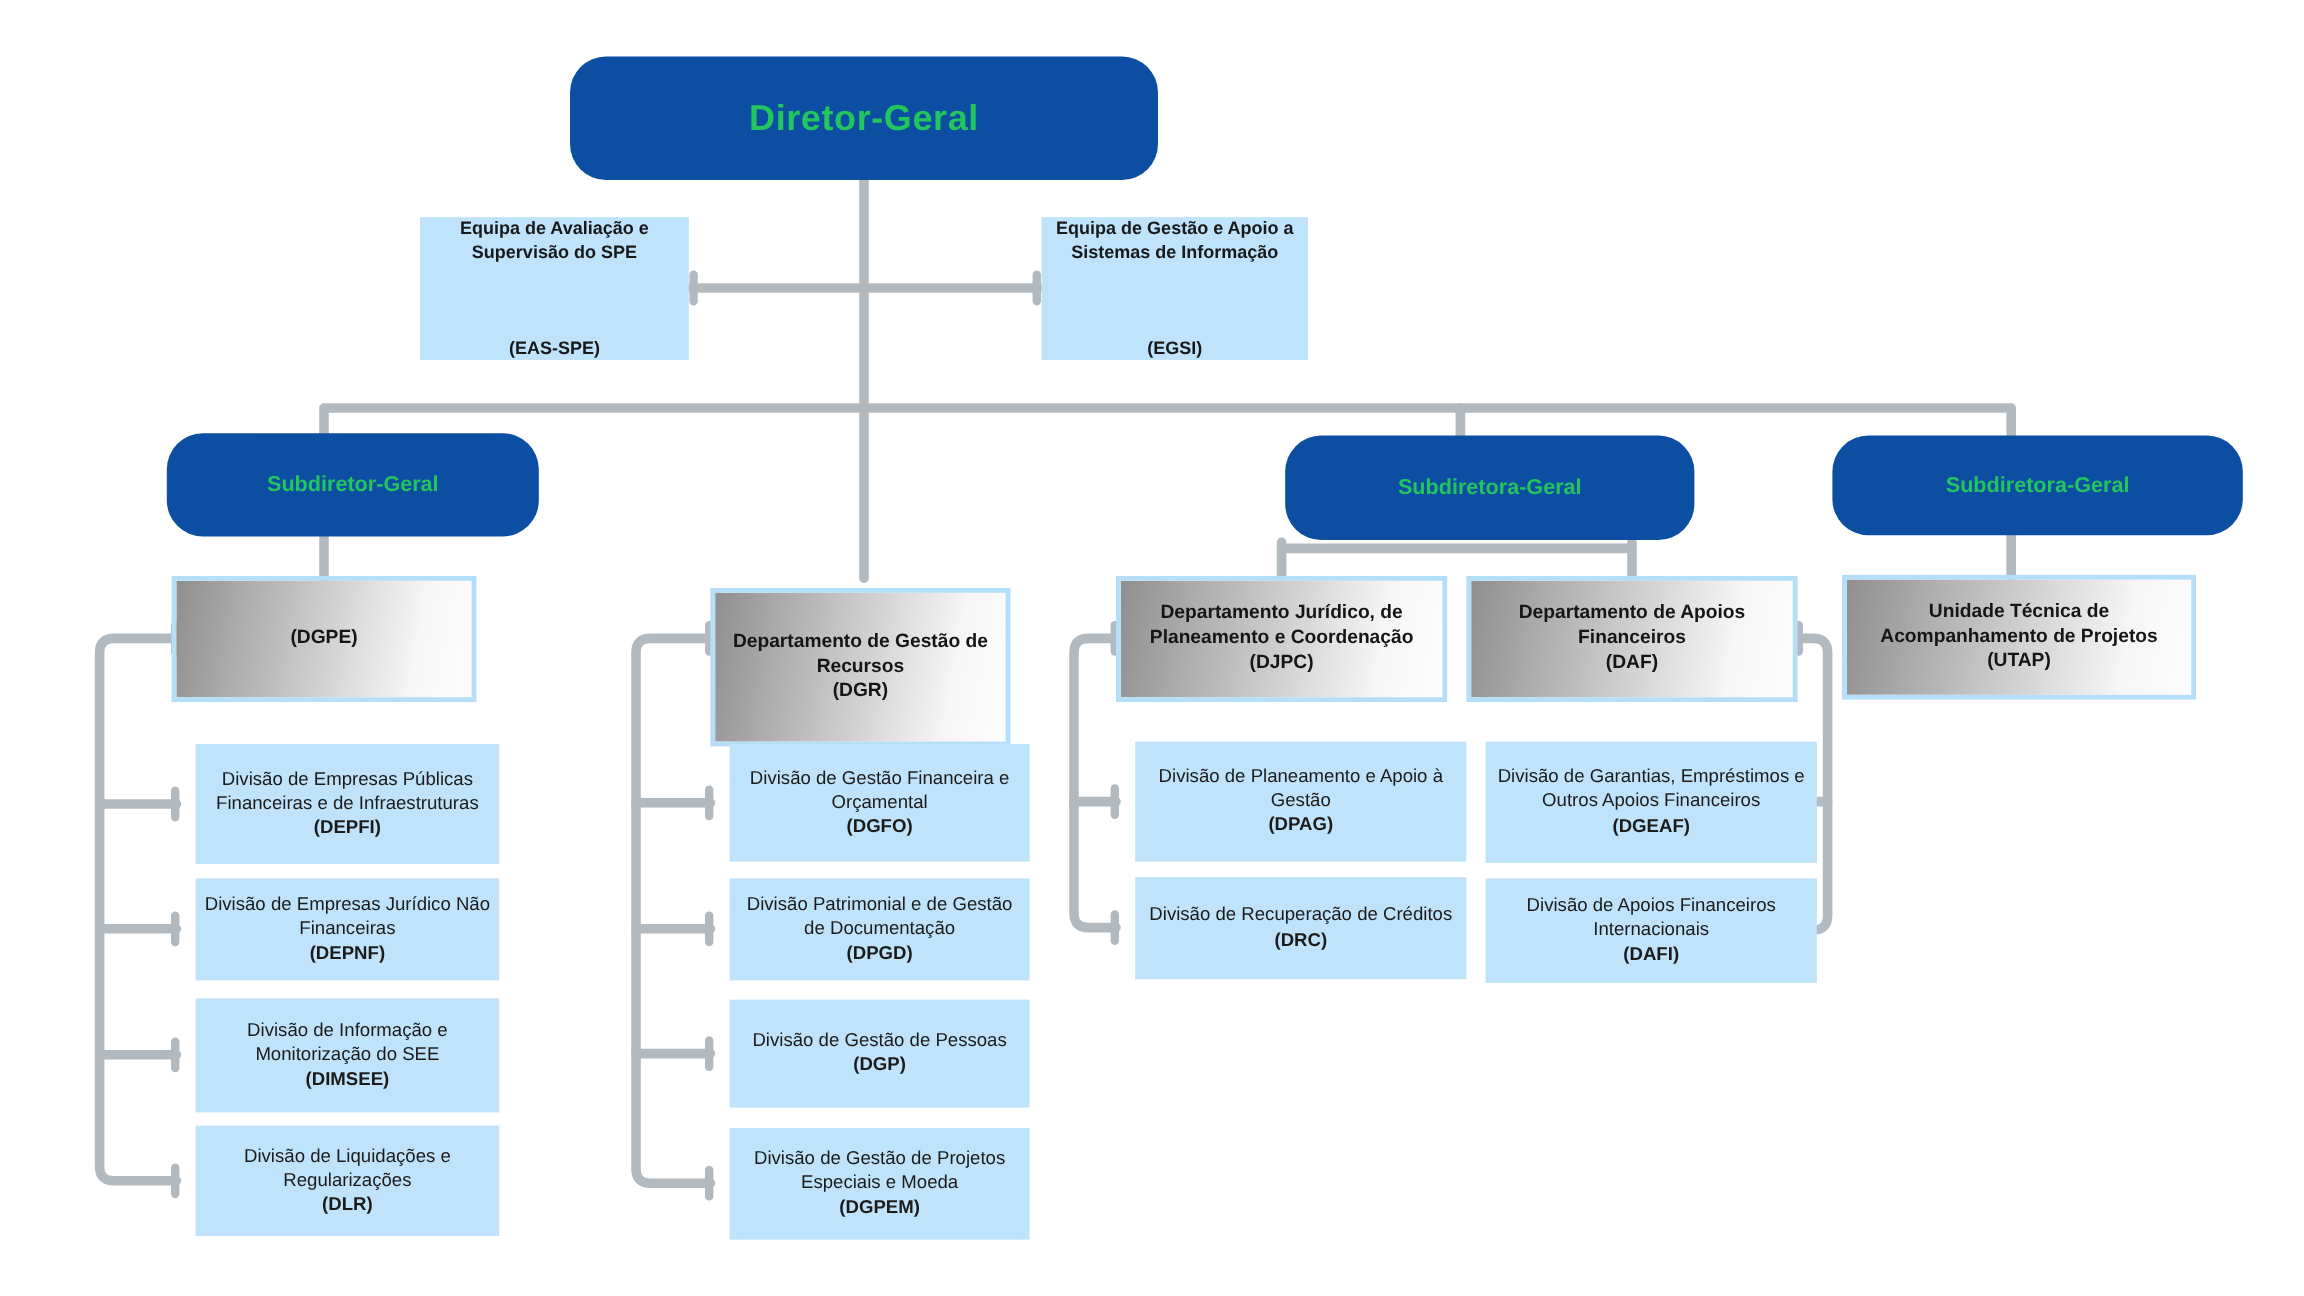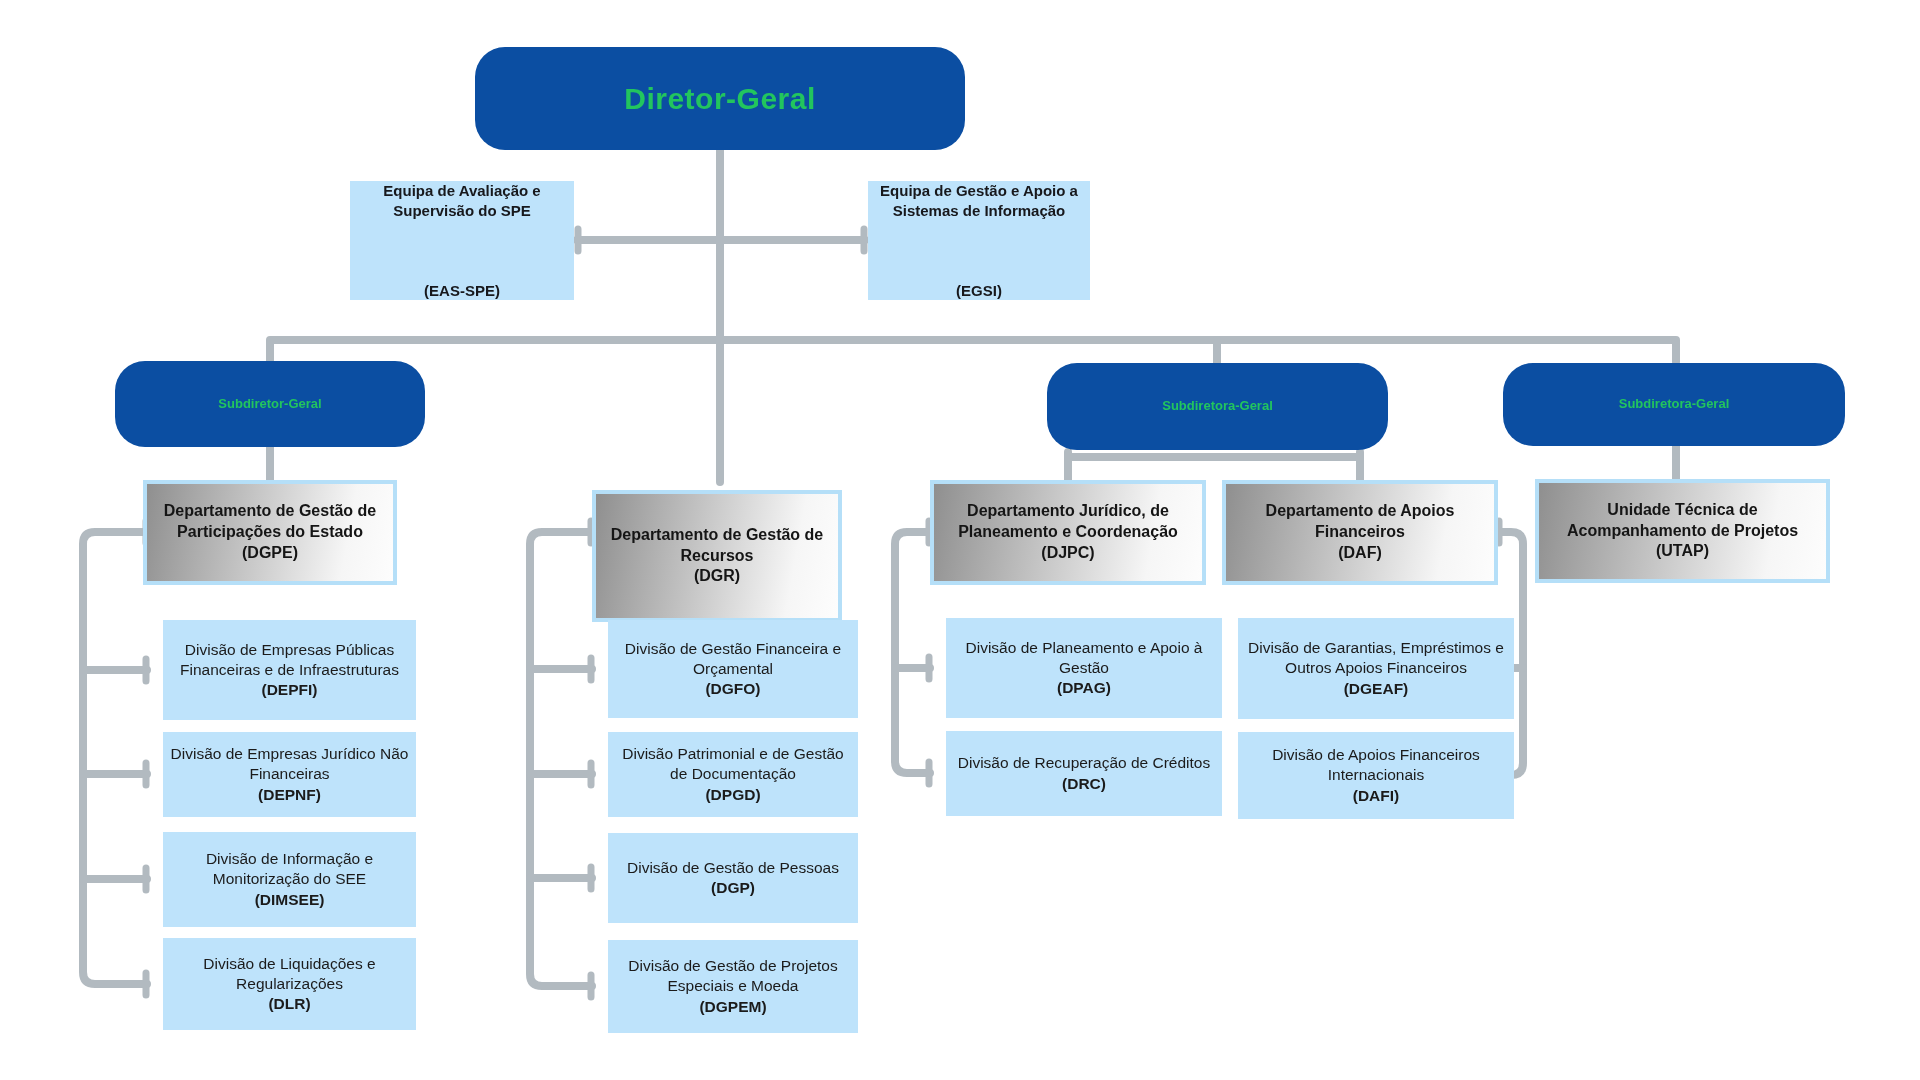--- a/index.html
+++ b/index.html
@@ -8,21 +8,21 @@
     font-family:"Liberation Sans", sans-serif;background:#ffffff;
   }
   .connectors{position:absolute;left:0;top:0;}
   .box{
     position:absolute;box-sizing:border-box;
     display:flex;flex-direction:column;align-items:center;justify-content:center;
     text-align:center;line-height:1.3;
   }
   .blue{background:#0B4EA2;color:#22c55e;font-weight:700;border-radius:30px;}
   .director{font-size:30px;letter-spacing:.5px;}
-  .sub{font-size:13px;}
+  .sub{font-size:18px;margin-left:24px;}
   .light{background:#BEE3FB;color:#17181c;}
   .staff{font-size:15px;font-weight:700;padding:0 10px;justify-content:space-between;}
   .dept{
     border:4px solid #B5DFF8;
     background:linear-gradient(100deg,#8F8F8F 0%,#C9C9C9 45%,#F6F6F6 80%,#FDFDFD 100%);
     color:#151515;font-weight:700;font-size:16px;padding:0 8px;
   }
   .division{font-size:15.5px;color:#1b1b1b;padding:0 5px;margin-left:16px;}
   .division .ac{font-weight:700;text-align:right;}
   .staff .ac{font-weight:700;}
@@ -86,21 +86,20 @@
     <span>Subdiretor-Geral</span>
   </div>
   <div class="box blue sub" style="left:1047px;top:363px;width:341px;height:87px">
     <span>Subdiretora-Geral</span>
   </div>
   <div class="box blue sub" style="left:1503px;top:363px;width:342px;height:83px">
     <span>Subdiretora-Geral</span>
   </div>
 
   <div class="box dept" style="left:143px;top:480px;width:254px;height:105px">
-    <div class="nm">Departamento de Gestão de Participações do Estado</div>
     <div class="ac">(DGPE)</div>
   </div>
   <div class="box dept" style="left:592px;top:490px;width:250px;height:132px">
     <div class="nm">Departamento de Gestão de Recursos</div>
     <div class="ac">(DGR)</div>
   </div>
   <div class="box dept" style="left:930px;top:480px;width:276px;height:105px">
     <div class="nm">Departamento Jurídico, de Planeamento e Coordenação</div>
     <div class="ac">(DJPC)</div>
   </div>

